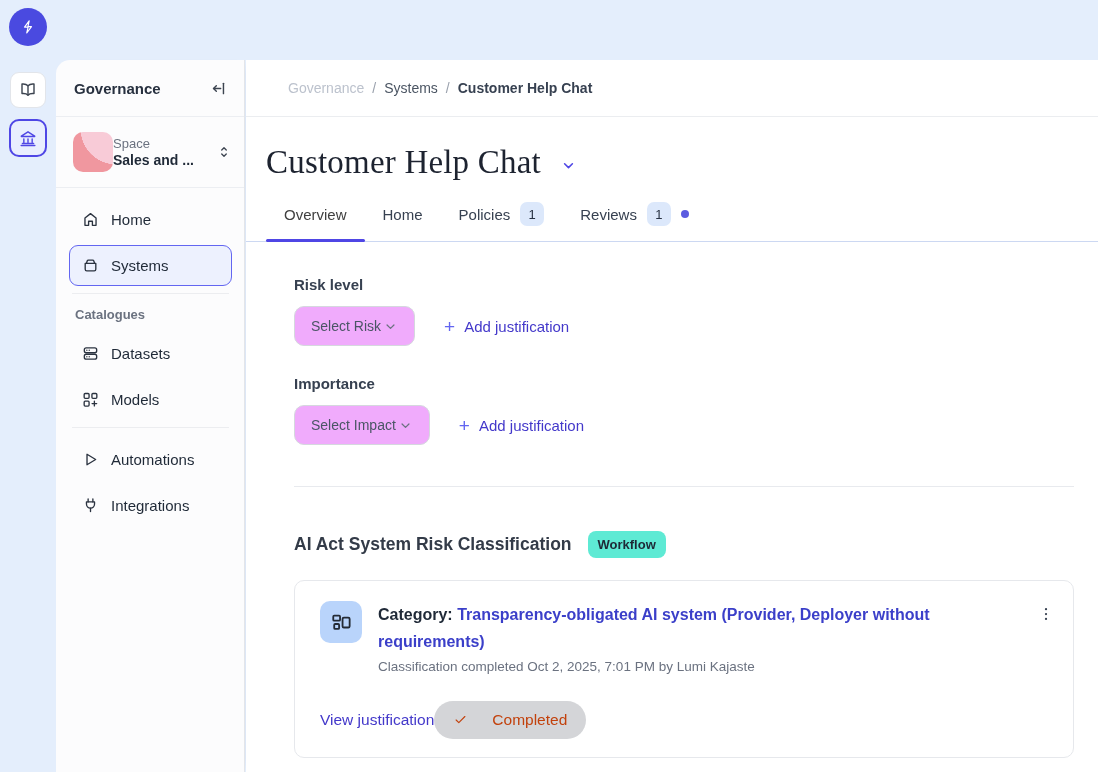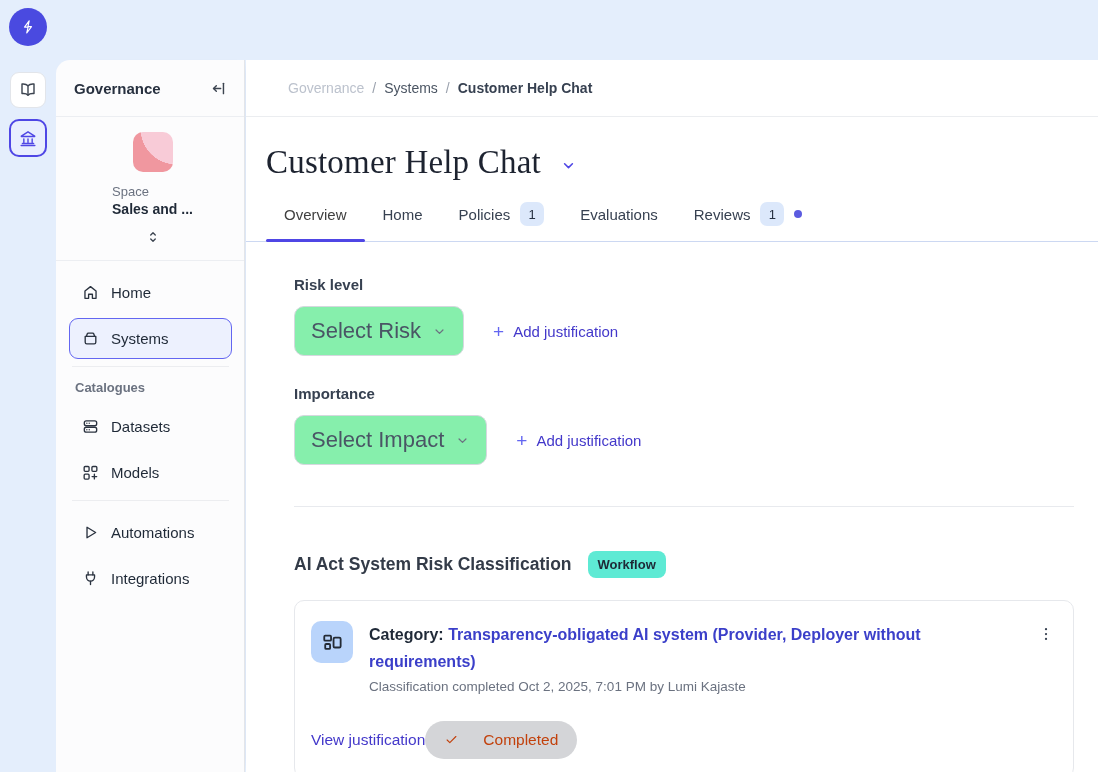--- a/index.html
+++ b/index.html
@@ -34,21 +34,21 @@
   
   .sidebar {
     position:absolute; left:56px; top:60px; bottom:0; width:189px;
     background:#fcfcfd; border-top-left-radius:14px;
     border-right:1px solid #e3e5e9;
     box-shadow:6px 0 10px -7px rgba(20,30,60,.08);
   }
   .sb-head { height:57px; display:flex; align-items:center; justify-content:space-between; padding:0 15px 0 18px; border-bottom:1px solid #eceef2; }
   .sb-title { font-size:15px; font-weight:700; color:#27303f; }
   .icon-btn { background:none; border:none; color:#3c4450; cursor:pointer; display:flex; align-items:center; }
-  .space-row { display:flex; align-items:center; gap:12px; padding:15px 12px 15px 17px; border-bottom:1px solid #eceef2; cursor:pointer;flex-direction:column; }
+  .space-row { display:flex; align-items:center; padding:15px 12px 15px 17px; border-bottom:1px solid #eceef2; cursor:pointer; }
   .space-avatar { width:40px; height:40px; border-radius:10px; flex:0 0 auto;
     background:radial-gradient(circle at 108% -8%, #f8cbd7 0 58%, #f0979f 58.5%); }
   .space-meta { flex:1; min-width:0; }
   .space-type { font-size:13px; color:#6b7280; line-height:1.3; }
   .space-name { font-size:14px; font-weight:700; color:#1f2937; white-space:nowrap; }
   .nav { padding:11px 12px 0 13px; }
   .nav-item { display:flex; align-items:center; gap:11px; height:41px; padding:0 11px; border-radius:9px;
     font-size:15px; color:#1f2937; cursor:pointer; margin-bottom:5px; border:1.5px solid transparent; }
   .nav-item.active { background:#edf1fe; border-color:#6366f1; }
   .nav-item .nav-ic { color:#2b3340; display:flex; }
@@ -72,33 +72,33 @@
   .tab { position:relative; display:flex; align-items:center; gap:10px; padding:2px 18px 15px; font-size:15px; color:#374151; cursor:pointer; }
   .tab.active { color:#404040; font-weight:500;align-items:center; }
   .tab.active::after { content:""; position:absolute; left:0; right:0; bottom:-1px; height:3px; background:#4f46e5; border-radius:2px; }
   .tab-badge { min-width:24px; height:24px; padding:0 7px; border-radius:7px; background:#dce8fb; color:#273142;
     font-size:13px; display:flex; align-items:center; justify-content:center; }
   .tab-dot { width:8px; height:8px; border-radius:50%; background:#5b5be0; }
 
   .content { padding:34px 24px 0 48px; }
   .field-label { font-size:15px; font-weight:700; color:#374151; margin-bottom:13px; }
   .field-row { display:flex; align-items:center; margin-bottom:29px; }
-  .select-btn { display:inline-flex; align-items:center; gap:11px; background:#86efac; border:1px solid #d5d8de; border-radius:10px;
-    padding:11px 16px; font-size:22px; color:#4a5565; cursor:pointer; font-family:inherit; }
+  .select-btn { display:inline-flex; align-items:center; gap:2px; background:#f0abfc; border:1px solid #d5d8de; border-radius:10px;
+    padding:11px 16px; font-size:14px; color:#4a5565; cursor:pointer; font-family:inherit; }
   .select-btn .sel-caret { color:#6b7280; display:flex; }
   .add-link { display:inline-flex; align-items:center; gap:9px; margin-left:29px; color:#4338ca; font-size:15px; font-weight:500; cursor:pointer; text-decoration:none; }
   .add-plus { color:#6366f1; font-size:19px; font-weight:400; line-height:1; }
 
   .hr { height:1px; background:#e8eaee; margin-top:41px; }
 
   .section-head { display:flex; align-items:center; gap:16px; margin-top:44px; }
   .section-title { font-size:17.5px; font-weight:700; color:#333b48; }
   .wf-badge { background:#5eead4; color:#1e2936; font-size:13px; font-weight:600; padding:6px 10px; border-radius:8px; }
 
-  .card { margin-top:22px; border:1px solid #e6e8ec; border-radius:10px; padding:20px 18px 18px 16px; background:#fff; }
+  .card { margin-top:22px; border:1px solid #e6e8ec; border-radius:10px; padding:20px 18px 18px 25px; background:#fff; }
   .card-top { display:flex; gap:16px; }
   .cat-icon { width:42px; height:42px; border-radius:10px; background:#b9d4fb; color:#242b35;
     display:flex; align-items:center; justify-content:center; flex:0 0 auto; }
   .cat-body { flex:1; min-width:0; padding-top:1px; }
   .cat-line { font-size:16px; font-weight:700; line-height:1.68; color:#1f2937; max-width:650px; }
   .cat-link { color:#3b3fc9; cursor:pointer; text-decoration:none; font-weight:700; }
   .cat-meta { font-size:13.5px; color:#6b7280; margin-top:3px; }
   .kebab-btn { align-self:flex-start; margin-top:2px; background:none; border:none; color:#374151; cursor:pointer; }
   .card-bottom { display:flex; align-items:center; justify-content:flex-start; margin-top:27px; }
   .view-link { color:#4338ca; font-size:15.5px; cursor:pointer; text-decoration:none; }
@@ -259,23 +259,20 @@
     <div class="tabs">
       <div class="tab active">
         <span>Overview</span>
       </div>
       <div class="tab">
         <span>Home</span>
       </div>
       <div class="tab">
         <span>Policies</span>
         <span class="tab-badge">1</span>
-      </div>
-      <div class="tab">
-        <span>Evaluations</span>
       </div>
       <div class="tab">
         <span>Reviews</span>
         <span class="tab-badge">1</span>
         <span class="tab-dot"></span>
       </div>
     </div>
 
     <div class="content">
 

